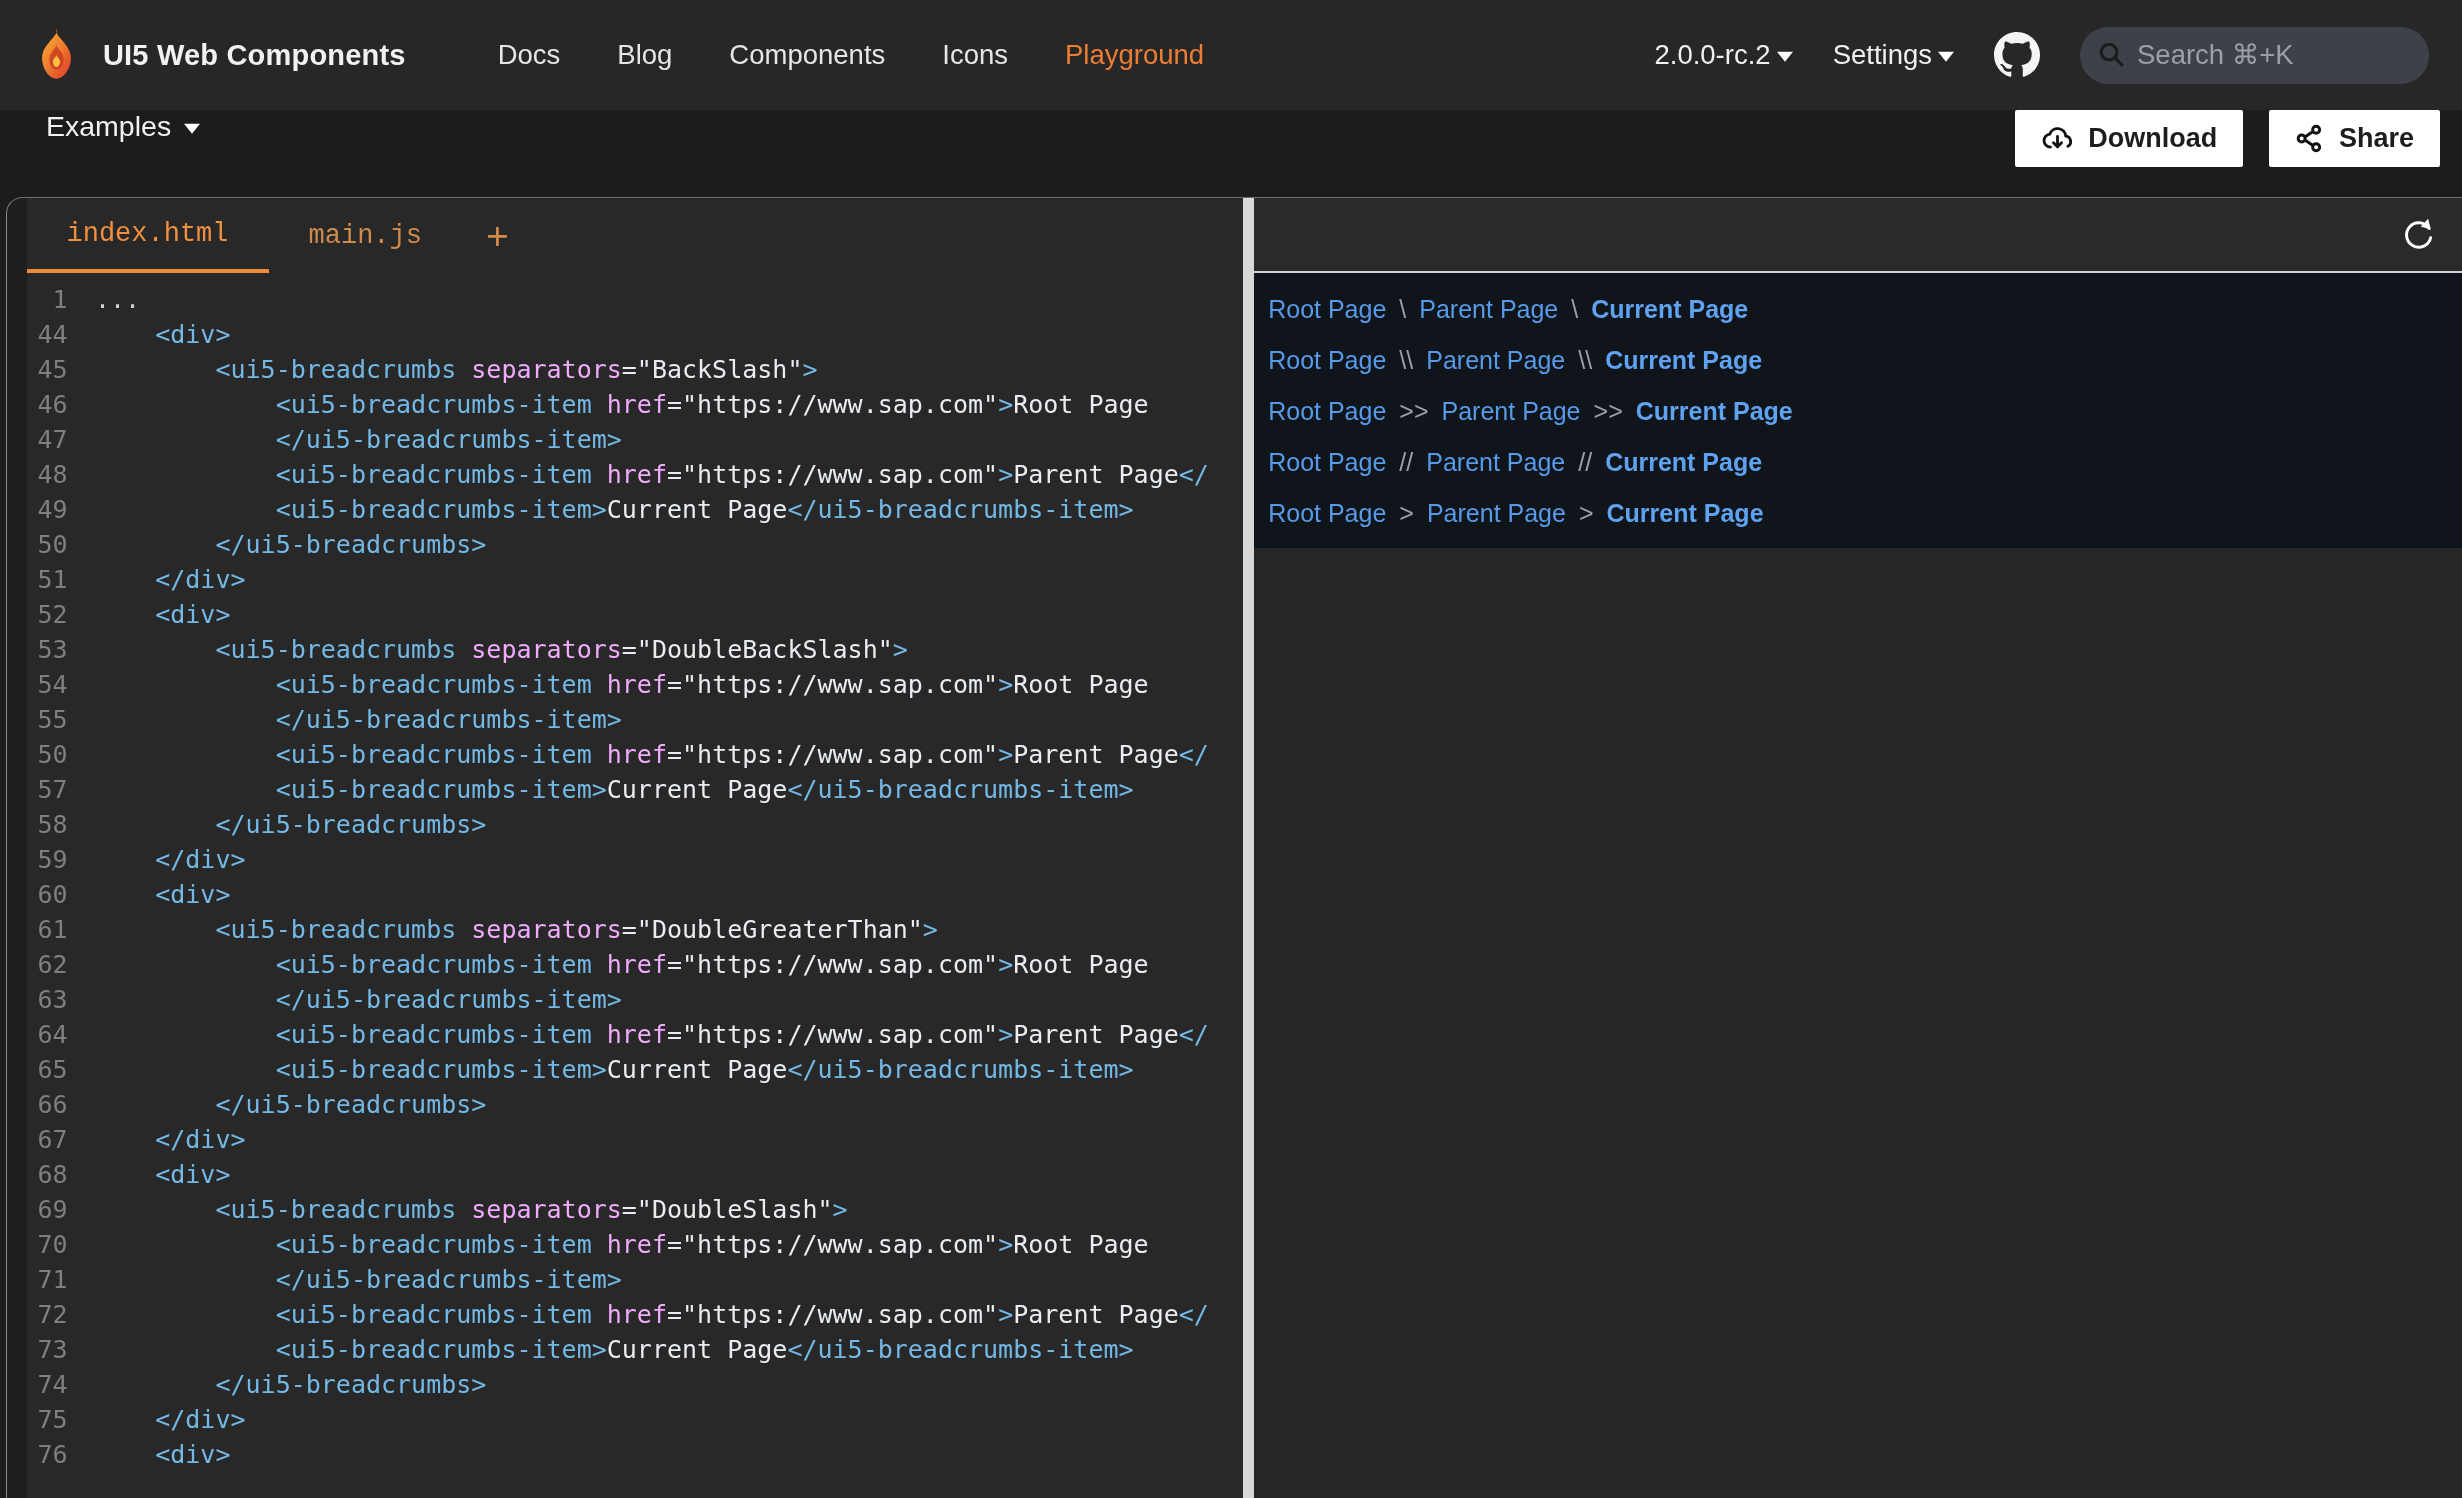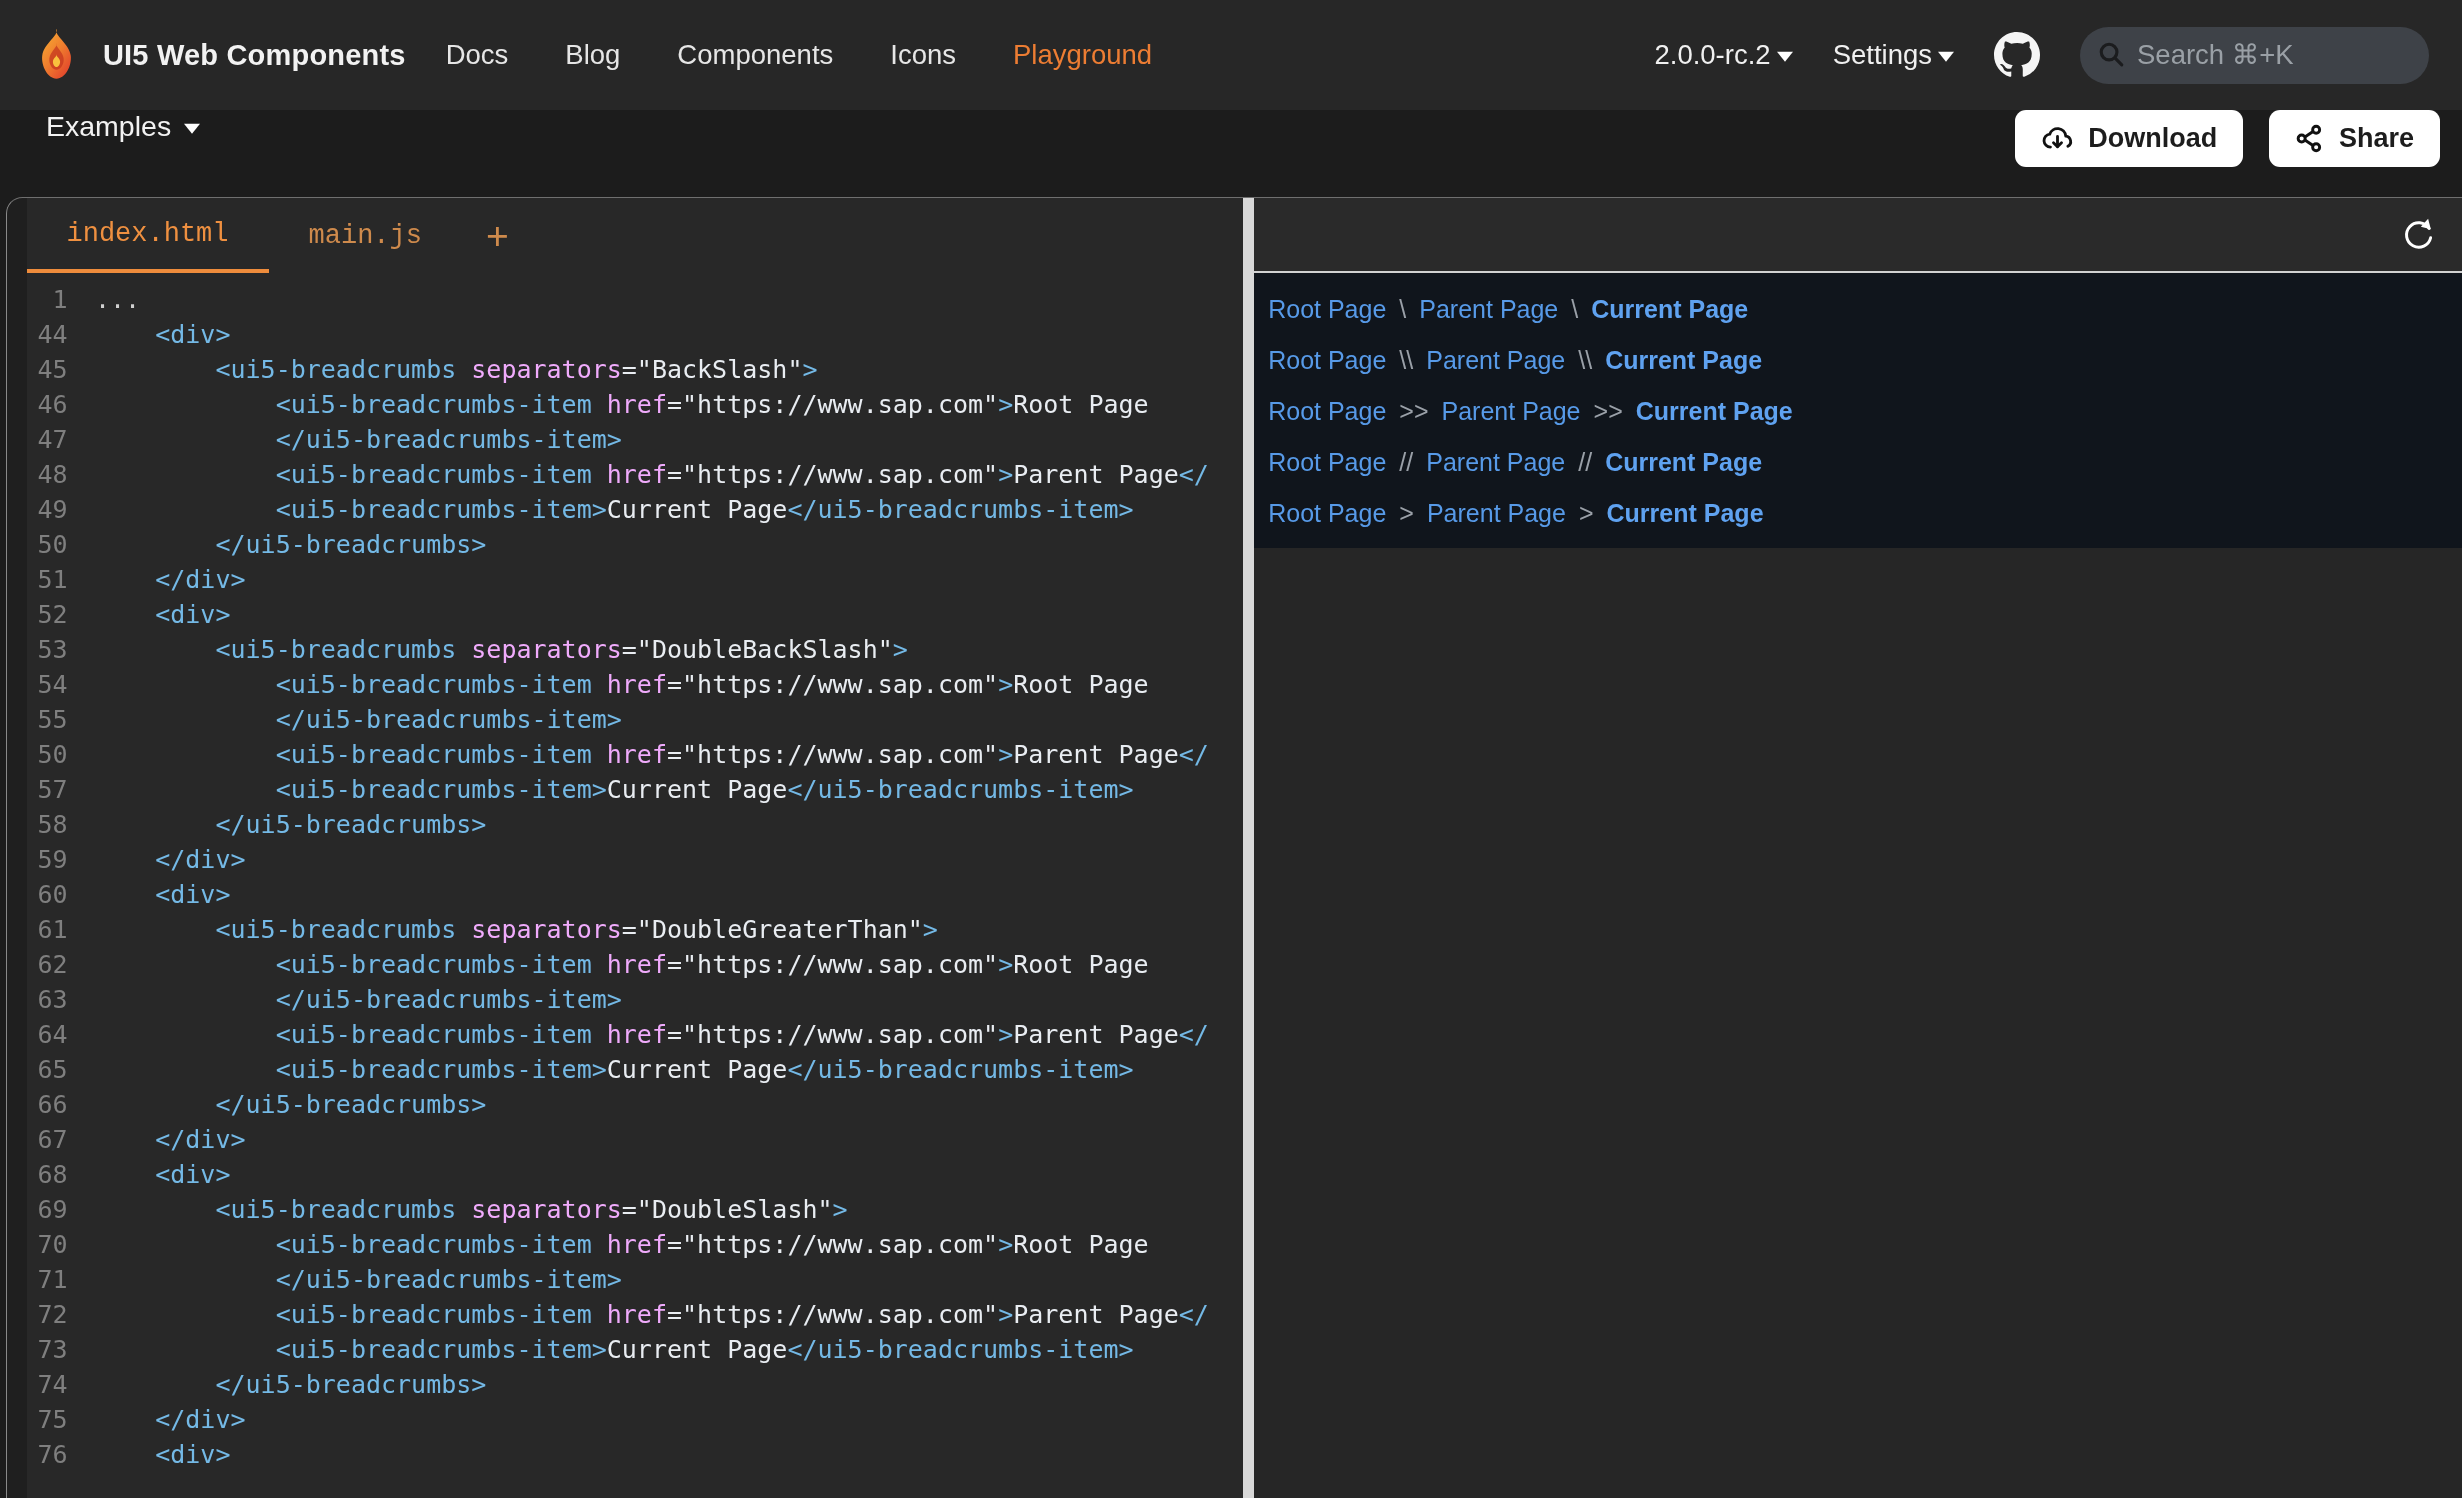--- a/index.html
+++ b/index.html
@@ -3,39 +3,39 @@
 <meta charset="utf-8">
 <style>
   html,body{margin:0;padding:0;width:2462px;height:1498px;overflow:hidden;background:#1c1c1c;
     font-family:"Liberation Sans", sans-serif;}
   *{box-sizing:border-box;}
 
   
   .navbar{height:110px;background:#272727;display:flex;align-items:center;padding:0 33px 0 27.5px;}
   .brand{display:flex;align-items:center;gap:18.4px;cursor:pointer;}
   .brand-title{color:#f2f2f2;font-size:29px;font-weight:700;letter-spacing:0.2px;}
-  .main-nav{display:flex;align-items:center;gap:57px;margin-left:40px;}
+  .main-nav{display:flex;align-items:center;gap:57px;margin-left:92px;}
   .nav-link{color:#e6e6e6;font-size:27.5px;text-decoration:none;cursor:pointer;}
   .nav-link.active{color:#ED7D33;}
   .nav-right{margin-left:auto;display:flex;align-items:center;gap:40px;}
   .version-btn,.settings-btn{display:flex;align-items:center;gap:6px;color:#f0f0f0;font-size:27.5px;cursor:pointer;}
   .caret{width:0;height:0;border-left:8.3px solid transparent;border-right:8.3px solid transparent;
     border-top:10px solid #ffffff;display:inline-block;transform:translateY(1.8px);}
   .gh{width:46px;height:46px;display:block;cursor:pointer;}
   .search-wrap{position:relative;width:349px;}
   .search-input{width:349px;height:57px;border-radius:29px;border:none;background:#3e4248;
     color:#dfe2e6;font-size:27.5px;padding:0 22px 0 57px;outline:none;font-family:"Liberation Sans",sans-serif;}
   .search-input::placeholder{color:#9aa0a6;}
   .search-icon{position:absolute;left:16.5px;top:13.8px;}
 
   
   .examples-bar{height:87px;background:#1c1c1c;display:flex;align-items:flex-start;padding:0 22px 0 46px;}
   .examples-btn{display:flex;align-items:center;gap:13px;color:#f2f2f2;font-size:28.5px;cursor:pointer;}
   .bar-actions{margin-left:auto;display:flex;align-items:center;gap:26px;}
-  .action-btn{display:flex;align-items:center;gap:14.7px;background:#ffffff;border:none;border-radius:11px;
+  .action-btn{display:flex;align-items:center;gap:14.7px;background:#ffffff;border:none;border-radius:2px;
     height:57px;padding:0 26px;font-size:27px;font-weight:700;color:#1d1d1d;cursor:pointer;
     font-family:"Liberation Sans",sans-serif;}
 
   
   .workspace{height:1301px;margin-left:5.5px;background:#1f1f1f;border-top:1.8px solid #6f6f6f;
     border-left:1.8px solid #8a8a8a;border-top-left-radius:16.5px;display:flex;overflow:hidden;}
   .left-strip{width:20px;flex:0 0 20px;}
 
   .editor-pane{flex:0 0 1216px;width:1216px;background:#282828;display:flex;flex-direction:column;overflow:hidden;}
   .tab-bar{height:75px;display:flex;align-items:stretch;flex:0 0 75px;}

